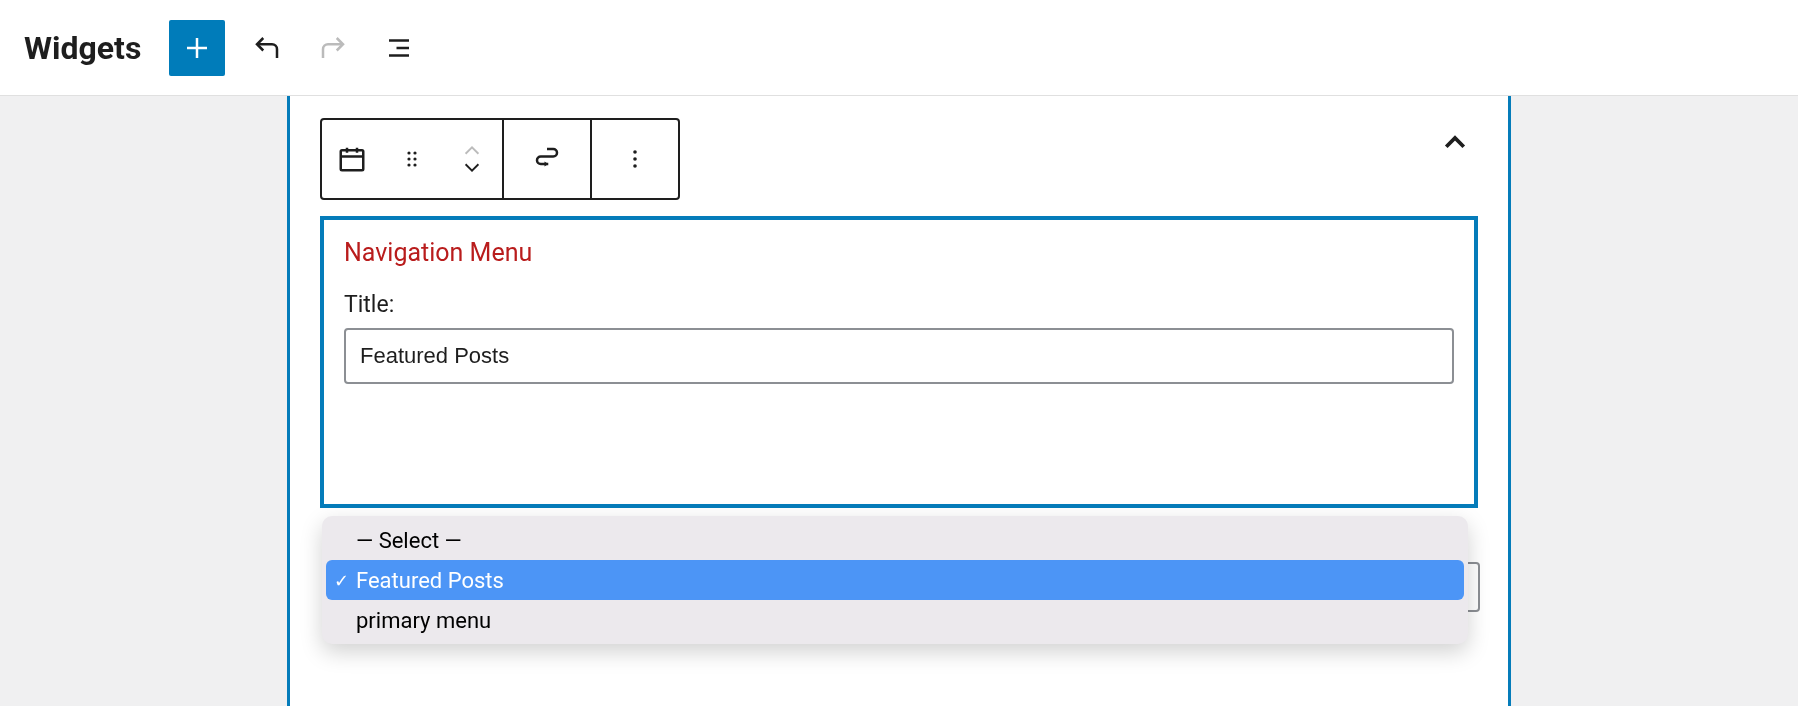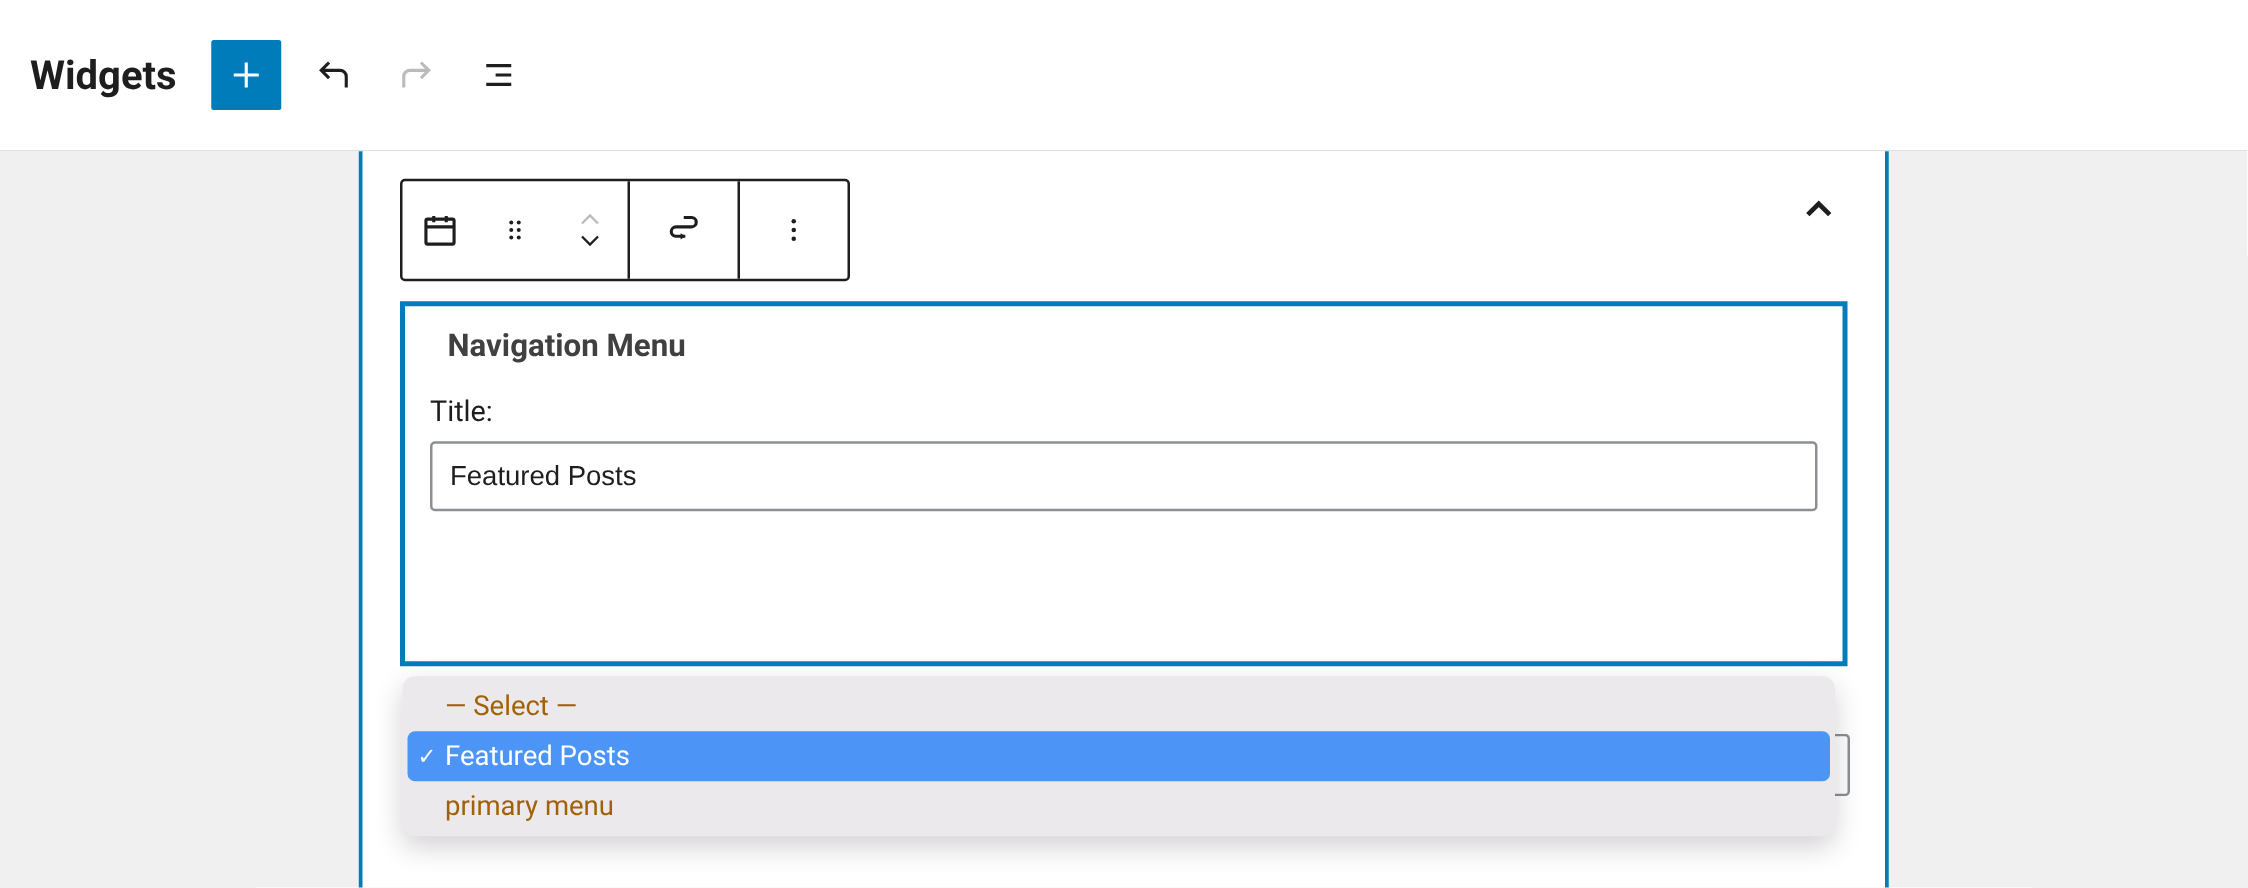--- a/index.html
+++ b/index.html
@@ -4,21 +4,21 @@
 <style>
   * { box-sizing: border-box; margin: 0; padding: 0; }
   body {
     font-family: -apple-system, BlinkMacSystemFont, "Segoe UI", Roboto, sans-serif;
     background: #fff;
     width: 1798px;
     height: 710px;
     overflow: hidden;
   }
   .header {
-    height: 121px;
+    height: 96px;
     display: flex;
     align-items: center;
     padding: 0 24px;
     border-bottom: 1px solid #e0e0e0;
     gap: 18px;
     background: #fff;
   }
   .header-title {
     font-size: 32px;
     font-weight: 700;
@@ -98,24 +98,23 @@
   }
 
   .block {
     margin: 16px 30px 0 30px;
     border: 4px solid #057cba;
     padding: 18px 20px 120px 20px;
     position: relative;
   }
   .block-heading {
     font-size: 25px;
-    font-weight: 700;
-    color: #404040;
+    font-weight: 400;
+    color: #b91c1c;
     margin-bottom: 24px;
-    margin-left: 14px;
   }
   .field-label {
     font-size: 23px;
     color: #1e1e1e;
     margin-bottom: 10px;
   }
   .text-input {
     width: 100%;
     height: 56px;
     border: 2px solid #8c8f94;
@@ -135,21 +134,21 @@
     border-radius: 10px;
     box-shadow: 0 8px 22px rgba(0,0,0,0.18);
     padding: 4px 4px;
     z-index: 50;
   }
   .dd-item {
     height: 40px;
     display: flex;
     align-items: center;
     font-size: 22px;
-    color: #a16207;
+    color: #000000;
     padding: 0 14px 0 30px;
     border-radius: 6px;
     cursor: pointer;
     position: relative;
   }
   .dd-item.selected {
     background: #4c95f6;
     color: #fff;
   }
   .dd-item .check {

